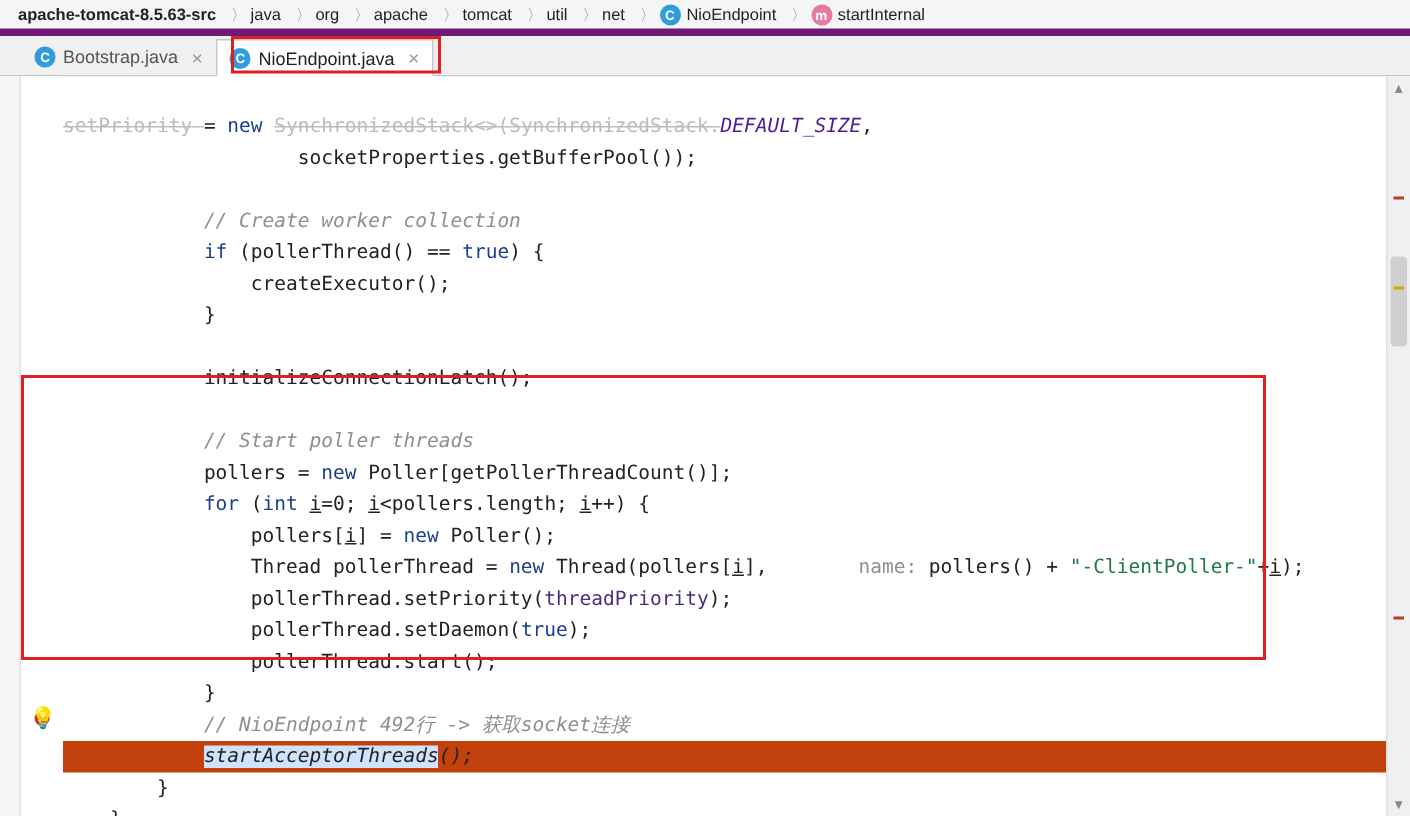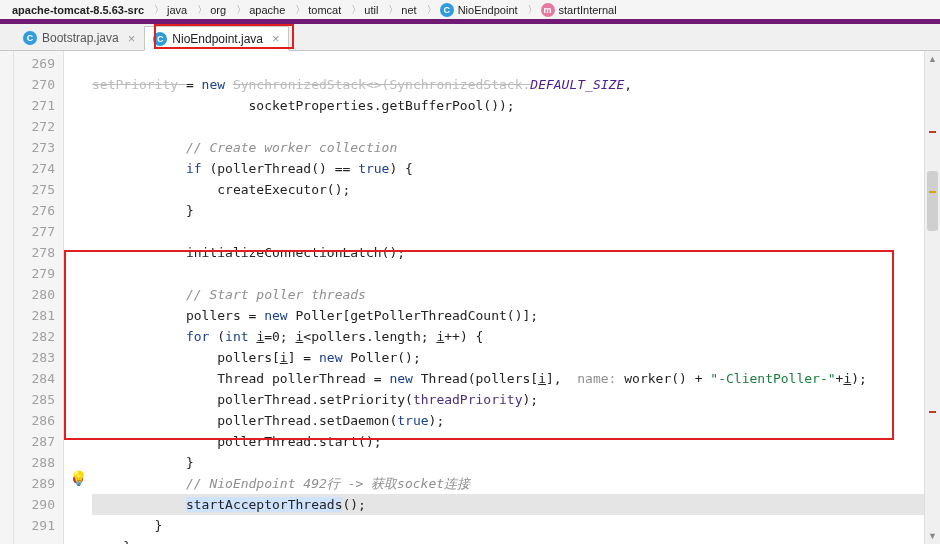--- a/index.html
+++ b/index.html
@@ -129,25 +129,26 @@
     line-height:21px;
     padding-top:2px;
     white-space:pre;
     color:#222;
     position:relative;
   }
   .kw{color:#1b3f8b;}
   .str{color:#1c7c3d;}
   .comment{color:#8f8f8f;font-style:italic;text-align:center;}
   .ident{color:#4a2e7d;}
-  .param{color:#8f8f8f;}
+  .param{color:#8f8f8f;margin-left:45px;}
   .hl-line{
-    background:#e5e5e5;
+    background:#c2410c;
     display:inline-block;
     width:100%;
+    font-style:italic;
   }
   .sel{
     background:#cfe3ff;
   }
   .caps{color:#4c1d95;font-style:italic;}
   .breakpoint{
     width:10px;height:10px;border-radius:50%;
     background:#c0392b;
     position:absolute;
     left:9px;
@@ -234,64 +235,40 @@
   <div class="tab active">
     <span class="ficon">C</span>
     <span>NioEndpoint.java</span>
     <span class="closex">×</span>
   </div>
 </div>
 <div class="redbox-tab"></div>
 
 <div class="editor">
   <div class="side-gutter"></div>
-  <div class="gutter" id="gutter">269
-270
-271
-272
-273
-274
-275
-276
-277
-278
-279
-280
-281
-282
-283
-284
-285
-286
-287
-288
-289
-290
-291
-</div>
   <div class="icon-gutter">
     <div class="breakpoint" style="top:423px"></div>
     <div class="bulb" style="top:419px">💡</div>
   </div>
   <div class="code">
 <span style="text-decoration:line-through;color:#bbb">setPriority </span><span>= </span><span class="kw">new </span><span style="text-decoration:line-through;color:#bbb">SynchronizedStack&lt;&gt;(SynchronizedStack.</span><span class="caps">DEFAULT_SIZE</span><span>,</span>
 <span>                    socketProperties.getBufferPool());</span>
 <span></span>
 <span class="comment">            // Create worker collection</span>
 <span>            </span><span class="kw">if</span><span> (pollerThread() == </span><span class="kw">true</span><span>) {</span>
 <span>                createExecutor();</span>
 <span>            }</span>
 <span></span>
 <span>            initializeConnectionLatch();</span>
 <span></span>
 <span class="comment">            // Start poller threads</span>
 <span>            pollers = </span><span class="kw">new</span><span> Poller[getPollerThreadCount()];</span>
 <span>            </span><span class="kw">for</span><span> (</span><span class="kw">int</span><span> </span><span style="text-decoration:underline">i</span><span>=0; </span><span style="text-decoration:underline">i</span><span>&lt;pollers.length; </span><span style="text-decoration:underline">i</span><span>++) {</span>
 <span>                pollers[</span><span style="text-decoration:underline">i</span><span>] = </span><span class="kw">new</span><span> Poller();</span>
-<span>                Thread pollerThread = </span><span class="kw">new</span><span> Thread(pollers[</span><span style="text-decoration:underline">i</span><span>],  </span><span class="param">name:</span><span> worker() + </span><span class="str">"-ClientPoller-"</span><span>+</span><span style="text-decoration:underline">i</span><span>);</span>
+<span>                Thread pollerThread = </span><span class="kw">new</span><span> Thread(pollers[</span><span style="text-decoration:underline">i</span><span>],  </span><span class="param">name:</span><span> pollers() + </span><span class="str">"-ClientPoller-"</span><span>+</span><span style="text-decoration:underline">i</span><span>);</span>
 <span>                pollerThread.setPriority(</span><span class="ident">threadPriority</span><span>);</span>
 <span>                pollerThread.setDaemon(</span><span class="kw">true</span><span>);</span>
 <span>                pollerThread.start();</span>
 <span>            }</span>
 <span class="comment">            // NioEndpoint 492行 -&gt; 获取socket连接</span>
 <span class="hl-line"><span>            </span><span class="sel">startAcceptorThreads</span><span>();</span></span>
 <span>        }</span>
 <span>    }</span>
     <div class="redbox-code" style="left:-28px;top:199px;width:830px;height:190px"></div>
   </div>

